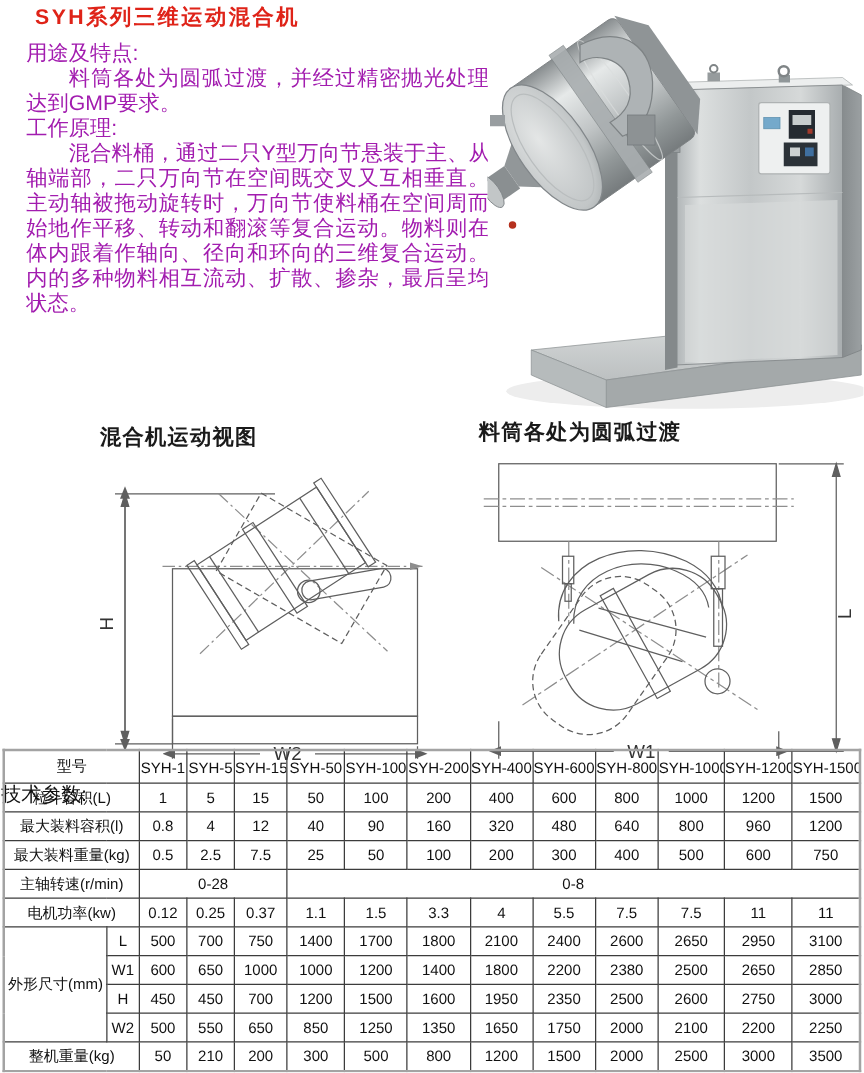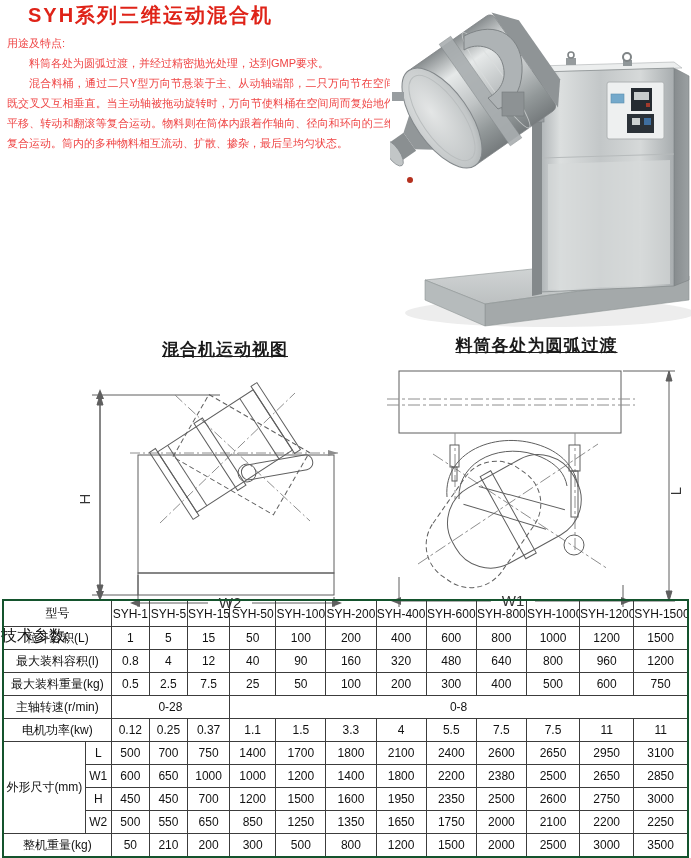--- a/index.html
+++ b/index.html
@@ -1,58 +1,59 @@
 <!DOCTYPE html>
 <html><head>
 <meta charset="utf-8">
 <style>
   html,body{margin:0;padding:0;background:#ffffff;}
   .page{
     position:relative;width:691px;height:858px;background:#fff;overflow:hidden;
     font-family:"Liberation Sans","DejaVu Sans",sans-serif;color:#1d1d1d;
   }
   .title{
-    position:absolute;left:28px;top:2px;font-size:20px;font-weight:bold;
+    position:absolute;left:28px;top:2px;font-size:17px;font-weight:bold;
     letter-spacing:2px;color:#df2318;white-space:nowrap;
   }
   .intro{
-    position:absolute;left:7px;top:33px;width:388px;
-    font-size:11px;line-height:20px;text-align:justify;color:#ef4444;
+    position:absolute;left:21px;top:33px;width:388px;
+    font-size:17px;line-height:20px;text-align:justify;color:#a21caf;
   }
   .intro p{margin:0;text-indent:2em;}
   .intro .hd{text-indent:0;}
   .photo-wrap{position:absolute;left:390px;top:8px;width:301px;height:322px;}
-  .fig{position:absolute;text-align:center;text-decoration:underline;}
+  .fig{position:absolute;}
   .fig h3{margin:0 0 2px 0;font-size:17px;font-weight:bold;color:#1a1a1a;letter-spacing:1px;}
   #fig-motion{left:80px;top:338px;width:290px;}
   #fig-top{left:383px;top:334px;width:307px;}
   .specs-heading{position:absolute;left:1px;top:578px;font-size:16px;color:#111;margin-top:48px;}
   .specs-table{
     position:absolute;left:2px;top:599px;width:687px;
     border-collapse:collapse;table-layout:fixed;font-size:12px;color:#111;
-    border:2px solid #14532d;
+    border:2px solid #a3a3a3;
   }
   .specs-table th,.specs-table td{
     border:1px solid #3c3c3c;height:22px;padding:0;text-align:center;
     font-weight:normal;overflow:hidden;white-space:nowrap;
   }
   .specs-table tr:first-child th{height:25px;}
   svg text{font-family:"Liberation Sans","DejaVu Sans",sans-serif;}
   .dimtxt{font-size:15px;fill:#333;}
 </style>
 </head>
 <body>
 
 <div class="page">
 
   <div class="title" style="color: rgb(223, 35, 24);">SYH系列三维运动混合机</div>
 
   <div class="intro">
     <p class="hd">用途及特点:</p>
     <p>料筒各处为圆弧过渡，并经过精密抛光处理，达到GMP要求。</p>
+    <p class="hd">工作原理:</p>
     <p>混合料桶，通过二只Y型万向节悬装于主、从动轴端部，二只万向节在空间既交叉又互相垂直。当主动轴被拖动旋转时，万向节使料桶在空间周而复始地作平移、转动和翻滚等复合运动。物料则在筒体内跟着作轴向、径向和环向的三维复合运动。筒内的多种物料相互流动、扩散、掺杂，最后呈均匀状态。</p>
   </div>
 
   <div class="photo-wrap">
     <svg width="301" height="322" viewBox="0 0 301 322">
       <defs>
         <linearGradient id="cabF" x1="0" y1="0" x2="1" y2="0">
           <stop offset="0" stop-color="#aeb3b5"></stop>
             <stop offset=".15" stop-color="#dcdfdf"></stop>
           <stop offset=".45" stop-color="#c3c7c8"></stop>

